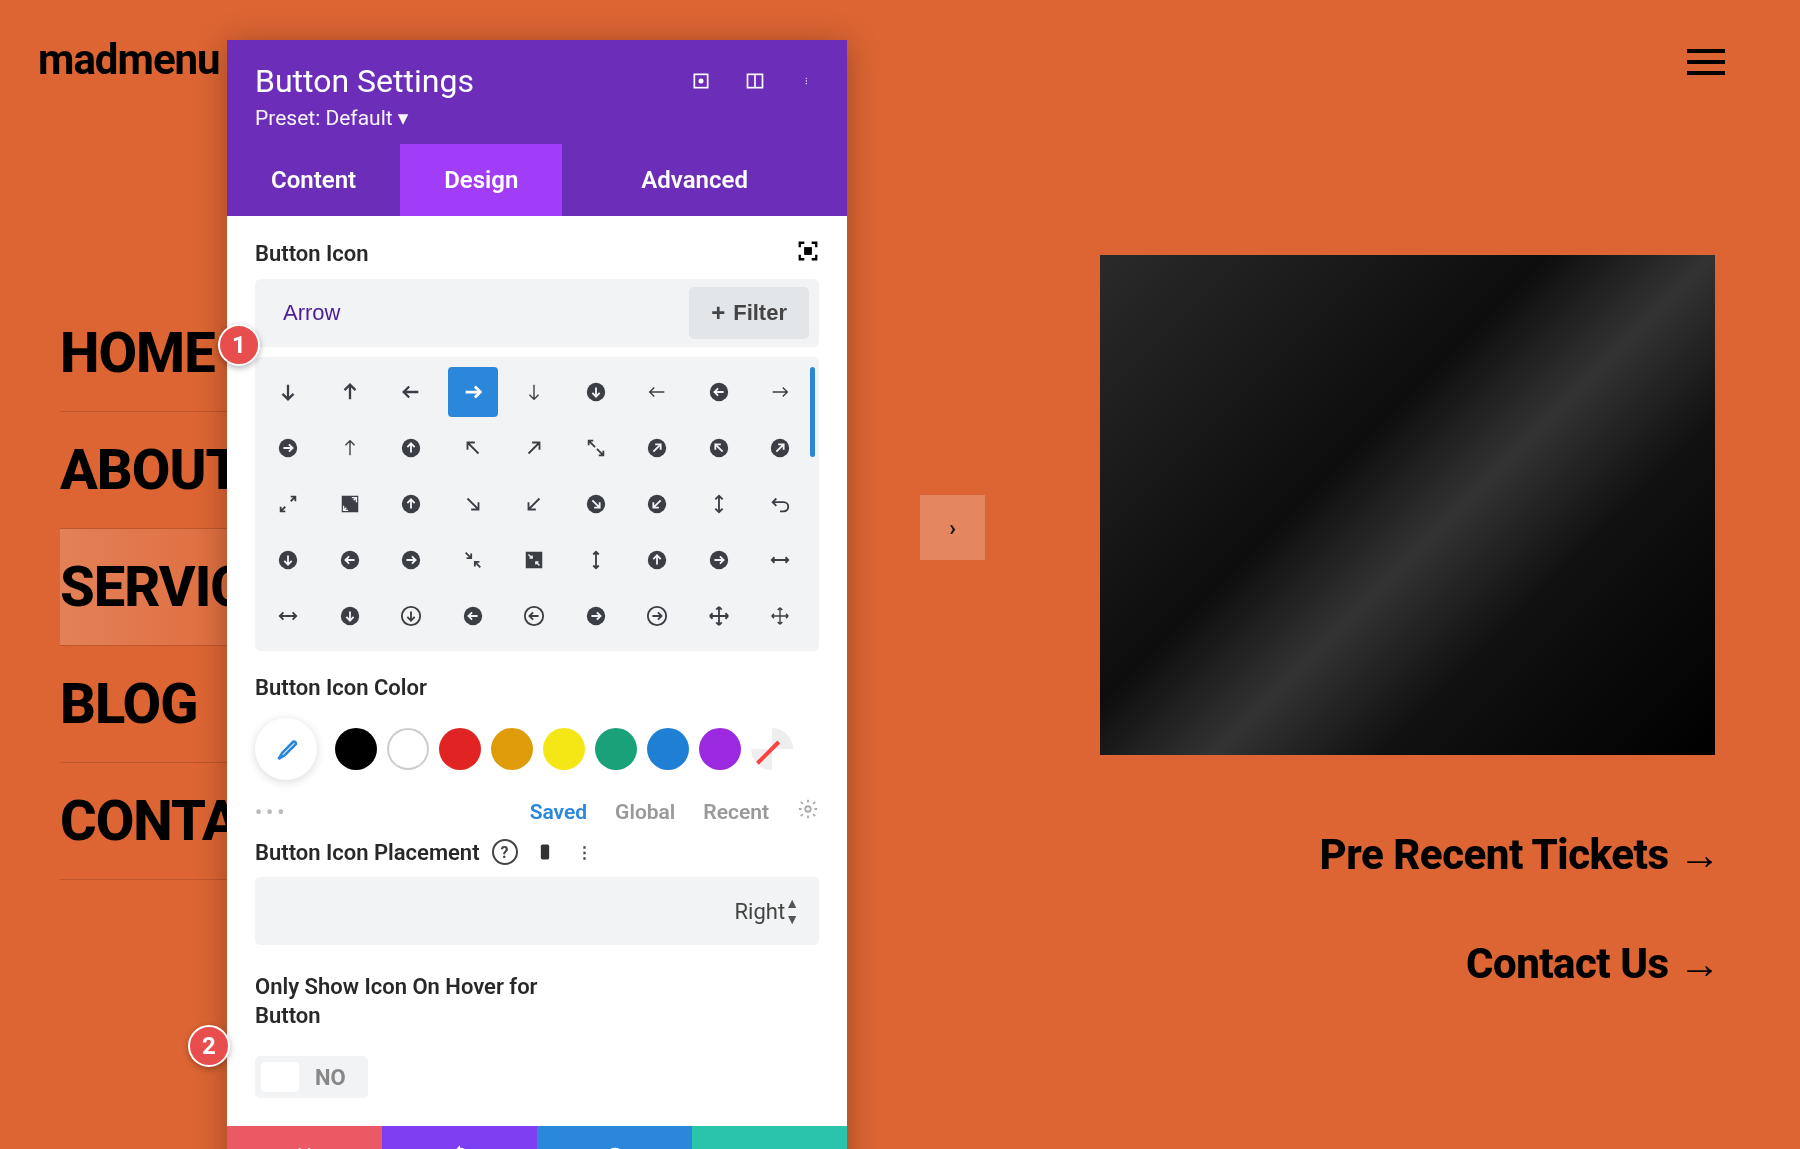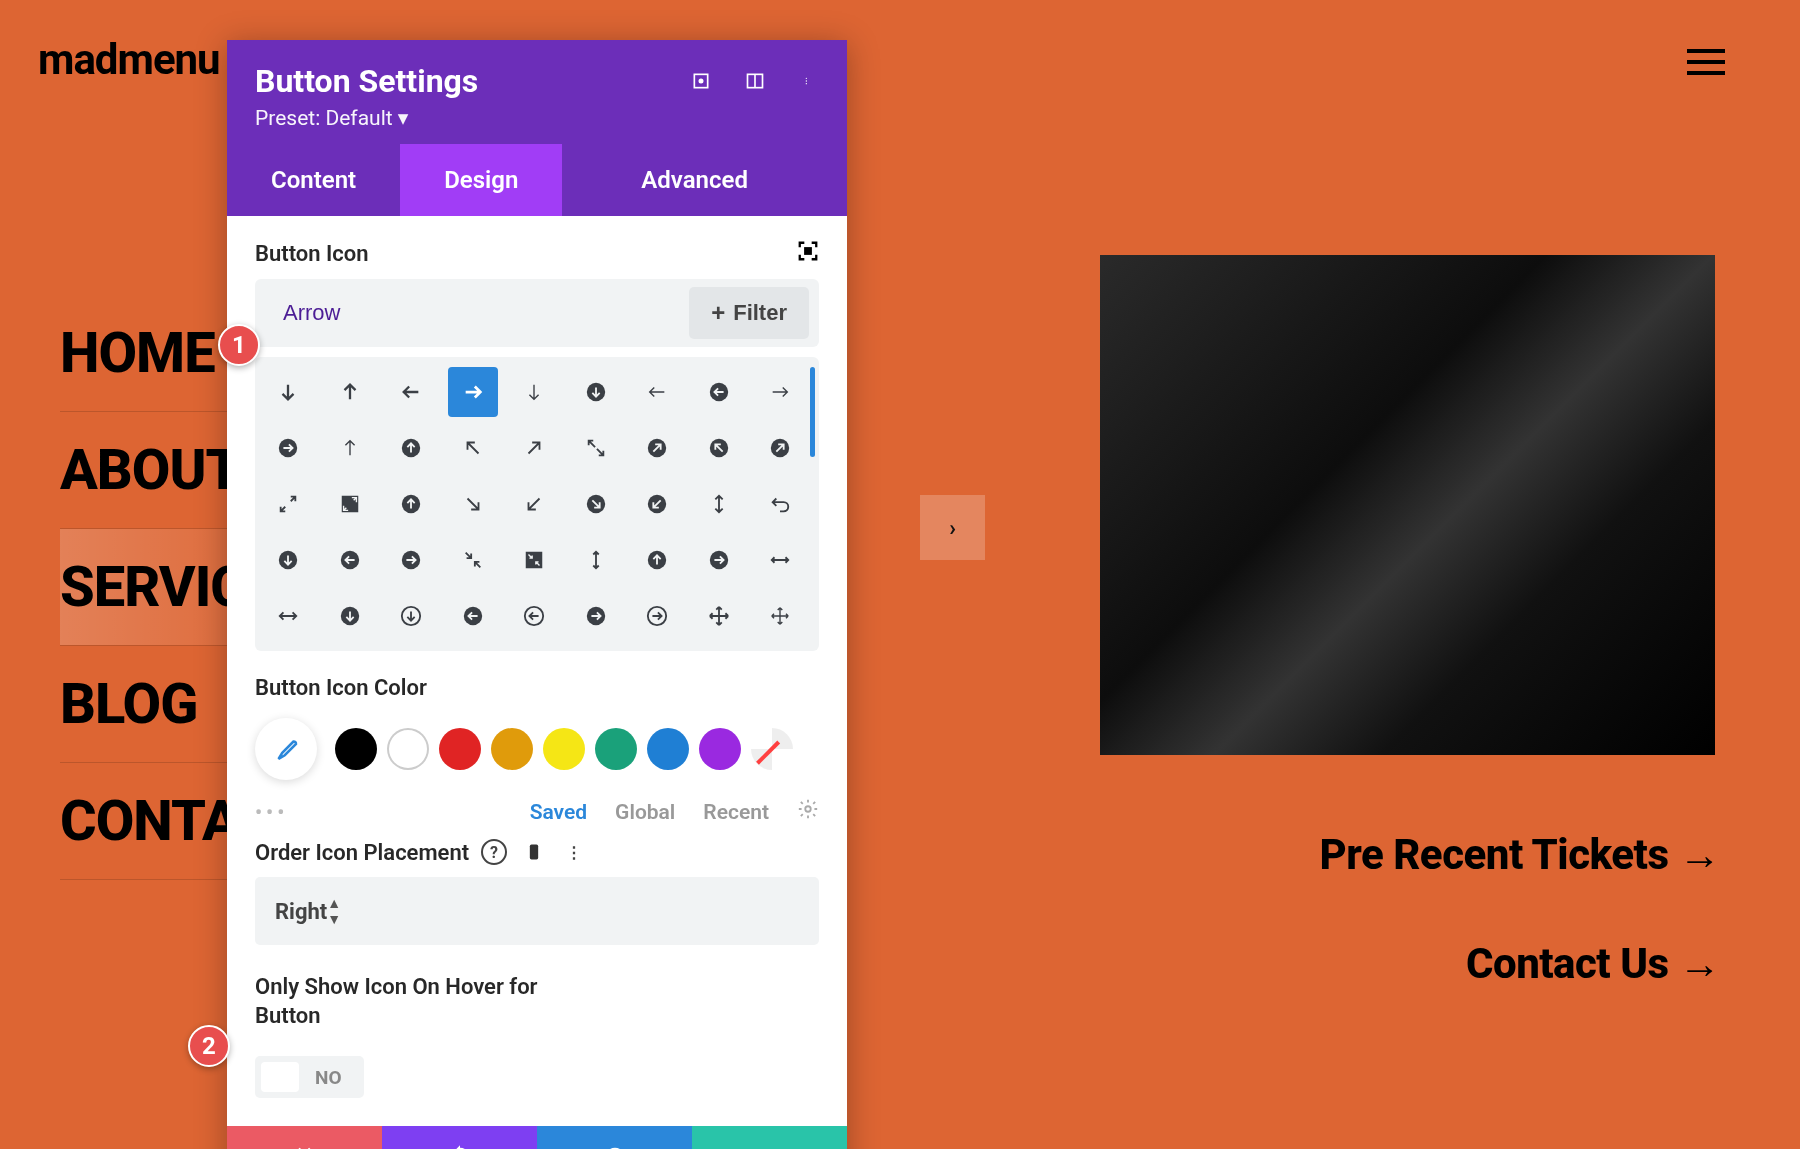--- a/index.html
+++ b/index.html
@@ -19,21 +19,21 @@
 
 .image-block { position: absolute; left: 1100px; top: 255px; width: 615px; height: 500px; background: linear-gradient(135deg, #2a2a2a 0%, #0d0d0d 40%, #333 55%, #111 70%, #000 100%); }
 
 .cta-col { position: absolute; right: 80px; top: 830px; text-align: right; }
 .cta { font-size: 42px; font-weight: 800; color: #000; margin-bottom: 60px; display: inline-block; letter-spacing: -0.5px; }
 .cta-arrow { display: inline-block; margin-left: 10px; font-size: 42px; font-weight:bold; }
 
 
 .panel { position: absolute; left: 227px; top: 40px; width: 620px; background: #fff; box-shadow: 0 4px 30px rgba(0,0,0,0.3); }
 .panel-head { background: #6c2eb9; color: #fff; padding: 22px 28px 14px; }
-.panel-title { font-size: 32px; font-weight: 700; display: flex; align-items: center; }
+.panel-title { font-size: 32px; font-weight: 400; display: flex; align-items: center; }
 .panel-title-icons { margin-left: auto; display: flex; gap: 34px; align-items:center; }
 .panel-title-icons .ico { width: 20px; height: 20px; display:inline-flex; align-items:center; justify-content:center; }
 .preset { font-size: 21px; font-weight: 400; margin-top: 6px; opacity: 0.95; }
 .tabs { background: #6c2eb9; display: flex; }
 .tab { padding: 22px 44px; font-size: 24px; font-weight: 600; color: #fff; cursor: pointer; }
 .tab.active { background: #a13df6; }
 
 .panel-body { padding: 14px 28px 10px; position: relative; }
 .section-label { font-size: 22px; font-weight: 600; color: #282828; margin-bottom: 12px; margin-top: 10px; display:flex; align-items:center; }
 .section-label .spacer { flex:1; }
@@ -52,28 +52,28 @@
 .swatch { width: 42px; height: 42px; border-radius: 50%; cursor: pointer; }
 .swatch.outline { box-shadow: inset 0 0 0 2px #ccc; }
 .swatch.none { background: repeating-conic-gradient(#eee 0 25%, #fff 0 50%); position:relative; }
 .swatch.none::after { content:""; position:absolute; inset:6px; border-top:4px solid #ff4040; transform: rotate(-45deg); top:50%; }
 
 .color-sub { display: flex; gap: 28px; font-size: 21px; font-weight: 600; margin-top: 18px; align-items: center; color:#999; }
 .color-sub .dots { letter-spacing: 4px; color: #bbb; font-size:20px; margin-right:auto;}
 .color-sub .active-link { color: #2b87da; }
 
 .select-row { margin-top: 14px; }
-.select-box { background: #f1f3f4; border-radius: 5px; padding: 18px 20px; font-size: 22px; color: #444; display: flex; align-items: center; justify-content: flex-start; cursor: pointer; font-weight: bold; }
+.select-box { background: #f1f3f4; border-radius: 5px; padding: 18px 20px; font-size: 22px; color: #444; display: flex; align-items: center; justify-content: flex-end; cursor: pointer; }
 .pill-icons { display:inline-flex; gap:14px; align-items:center; margin-left:12px;}
 .pill-icons span { width:26px; height:26px; display:inline-flex; align-items:center; justify-content:center; border-radius:50%; border:2px solid #444; font-size:16px; font-weight:bold; color:#444;}
 
 .toggle-row { margin-top: 28px; }
 .toggle { display: inline-flex; align-items: center; background: #f1f3f4; border-radius: 5px; padding: 6px; cursor: pointer; margin-top: 14px;}
 .toggle .knob { width: 38px; height: 30px; background: #fff; border-radius: 4px; }
-.toggle .lbl { padding: 0 16px; font-size: 19px; font-weight: 700; color: #888; }
+.toggle .lbl { padding: 0 16px; font-size: 22px; font-weight: 700; color: #888; }
 
 .footer-btns { display: flex; margin-top: 18px; }
 .fbtn { flex: 1; height: 62px; display: flex; align-items: center; justify-content: center; color: #fff; font-size: 26px; cursor: pointer; }
 .fbtn.close { background: #eb5a64; }
 .fbtn.undo { background: #7e3ff2; }
 .fbtn.redo { background: #2b87da; }
 .fbtn.ok { background: #29c4a9; }
 
 .badge { position: absolute; width: 42px; height: 42px; background: #e84e4e; color: #fff; border-radius: 50%; display: flex; align-items: center; justify-content: center; font-size: 24px; font-weight: 700; box-shadow: 0 2px 6px rgba(0,0,0,0.3); border:2px solid #fff; }
 
@@ -461,21 +461,21 @@
       <span>Global</span>
       <span>Recent</span>
       <span><svg width="22" height="22" viewBox="0 0 24 24" fill="none" stroke="#aaa" stroke-width="2">
             <circle cx="12" cy="12" r="3"></circle>
             <path d="M12 2v3M12 19v3M4.2 4.2l2.1 2.1M17.7 17.7l2.1 2.1M2 12h3M19 12h3M4.2 19.8l2.1-2.1M17.7 6.3l2.1-2.1"></path>
           </svg></span>
     </div>
 
     <div class="select-row">
       <div class="section-label">
-        <span>Order Icon Placement</span>
+        <span>Button Icon Placement</span>
         <span class="pill-icons">
           <span>?</span>
           <span style="border:none">
               <svg width="20" height="24" viewBox="0 0 24 24" fill="#333">
                 <rect x="7" y="3" width="10" height="18" rx="2"></rect>
               </svg>
             </span>
           <span style="border:none">⋮</span>
         </span>
       </div>

